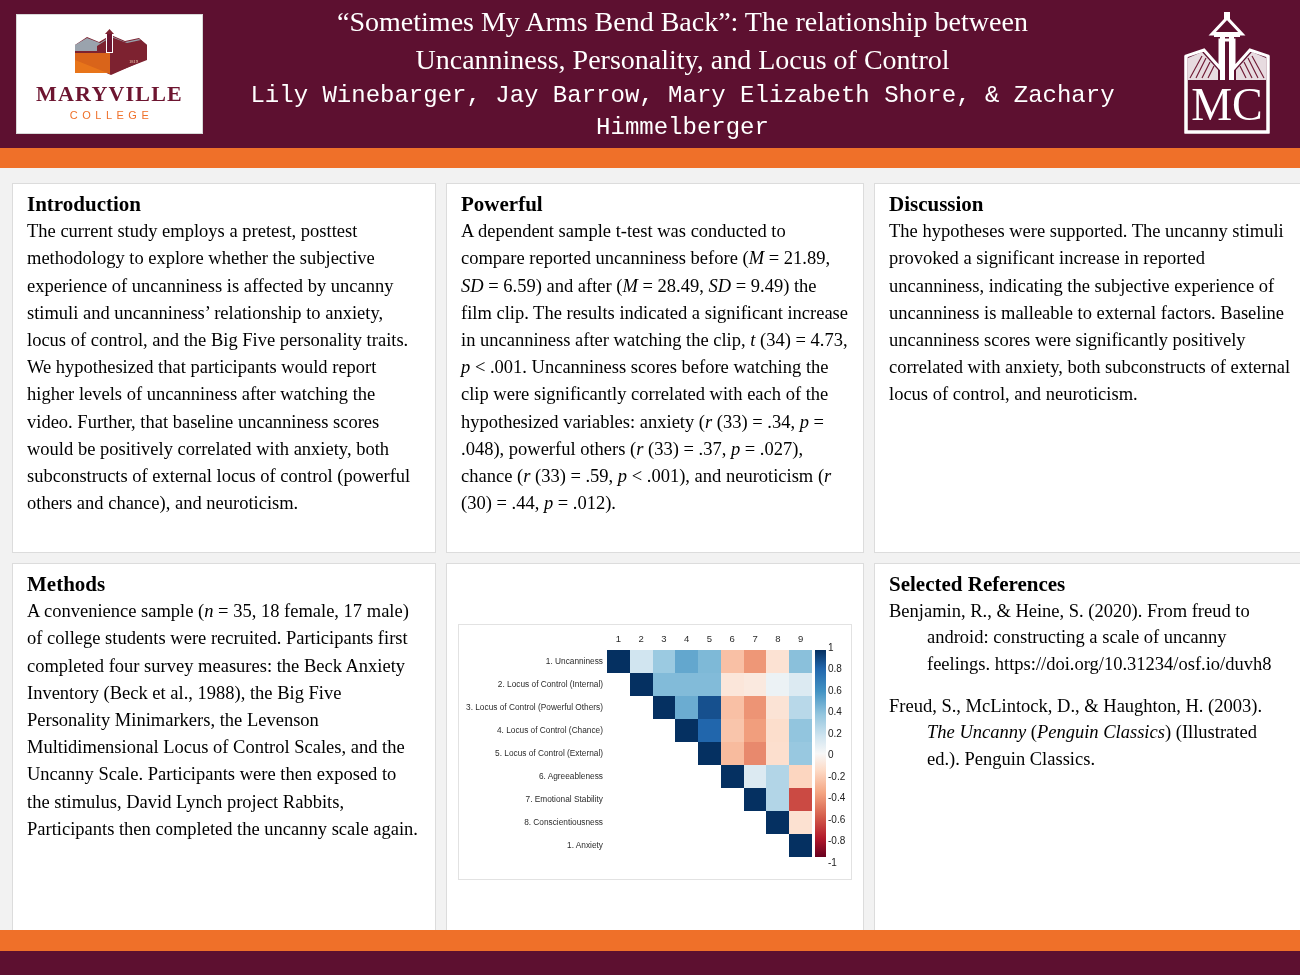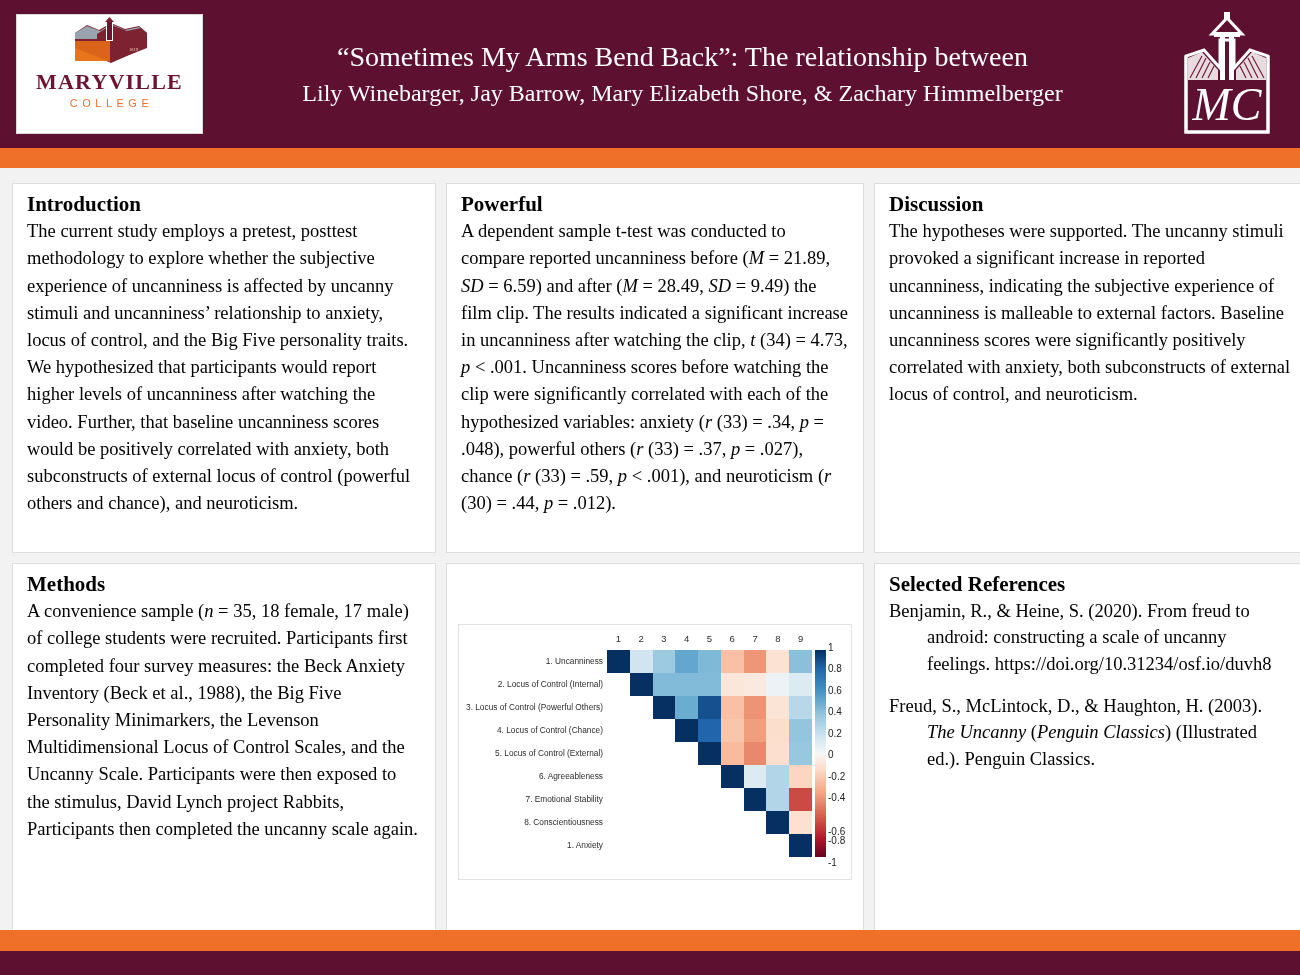--- a/index.html
+++ b/index.html
@@ -39,20 +39,21 @@
   
   #logo-left {
     width: 187px;
     height: 120px;
     margin-left: 16px;
     background: #ffffff;
     border: 1px solid #d8d8d8;
     display: flex;
     flex-direction: column;
     align-items: center;
+    justify-content: center;
     flex: 0 0 auto;
     padding-top: 2px;
   }
   #logo-left .crest { width: 86px; height: 50px; }
   #logo-left .maryville {
     font-family: "Liberation Serif", serif;
     font-size: 22px;
     letter-spacing: 1.2px;
     color: #6d1530;
     font-weight: 700;
@@ -81,33 +82,32 @@
   #poster-title {
     font-size: 28px;
     line-height: 1.33;
     font-weight: 400;
     font-family: "Liberation Serif", serif;
   }
   #poster-authors {
     font-size: 24px;
     line-height: 1.35;
     margin-top: 2px;
-    font-family: Liberation Serif, serif;
+    font-family: Liberation Mono, monospace;
   }
 
   
   #logo-right {
     width: 110px;
     height: 128px;
     margin-right: 18px;
     flex: 0 0 auto;
     display: flex;
     align-items: center;
     justify-content: center;
-    font-style: italic;
   }
 
   
   #content {
     position: absolute;
     top: 183px;
     left: 0;
     width: 1300px;
     height: 747px;
     display: grid;
@@ -281,20 +281,21 @@
         <path d="M42.5 0 L47 5 L38 5 Z" fill="#7d2230"></path>
         <text x="62" y="34" font-size="4.5" fill="#f2d7b8" font-family="Liberation Serif, serif">1819</text>
       </svg>
       <div class="maryville">MARYVILLE</div>
       <div class="college">COLLEGE</div>
     </div>
 
     <div id="title-block">
       <div id="poster-title">
         <div>“Sometimes My Arms Bend Back”: The relationship between</div>
+        <div>Uncanniness, Personality, and Locus of Control</div>
       </div>
       <div id="poster-authors">Lily Winebarger, Jay Barrow, Mary Elizabeth Shore, &amp; Zachary Himmelberger</div>
     </div>
 
     <div id="logo-right">
       <svg viewBox="0 0 110 128" width="110" height="128">
         <g fill="none" stroke="#ffffff" stroke-width="3">
           <path d="M14 46 L14 122 L96 122 L96 46"></path>
         </g>
         <path d="M14 46 L14 122 L96 122 L96 46 L78 40 L62 58 L62 30 L48 30 L48 58 L32 40 Z" fill="none" stroke="#ffffff" stroke-width="3"></path>
@@ -490,21 +491,21 @@
           <div id="hm-colorbar"></div>
           <div id="hm-cbticks">
               <span style="top: 0px;">1</span>
               <span style="top: 21.5px;">0.8</span>
               <span style="top: 43px;">0.6</span>
               <span style="top: 64.5px;">0.4</span>
               <span style="top: 86px;">0.2</span>
               <span style="top: 107.5px;">0</span>
               <span style="top: 129px;">-0.2</span>
               <span style="top: 150.5px;">-0.4</span>
-              <span style="top: 184px;">-0.6</span>
+              <span style="top: 172px;">-0.6</span>
               <span style="top: 193.5px;">-0.8</span>
               <span style="top: 215px;">-1</span>
             </div>
         </div>
       </div>
     </section>
 
     <section class="panel">
       <div class="panel-title">Selected References</div>
       <div id="ref-list">

